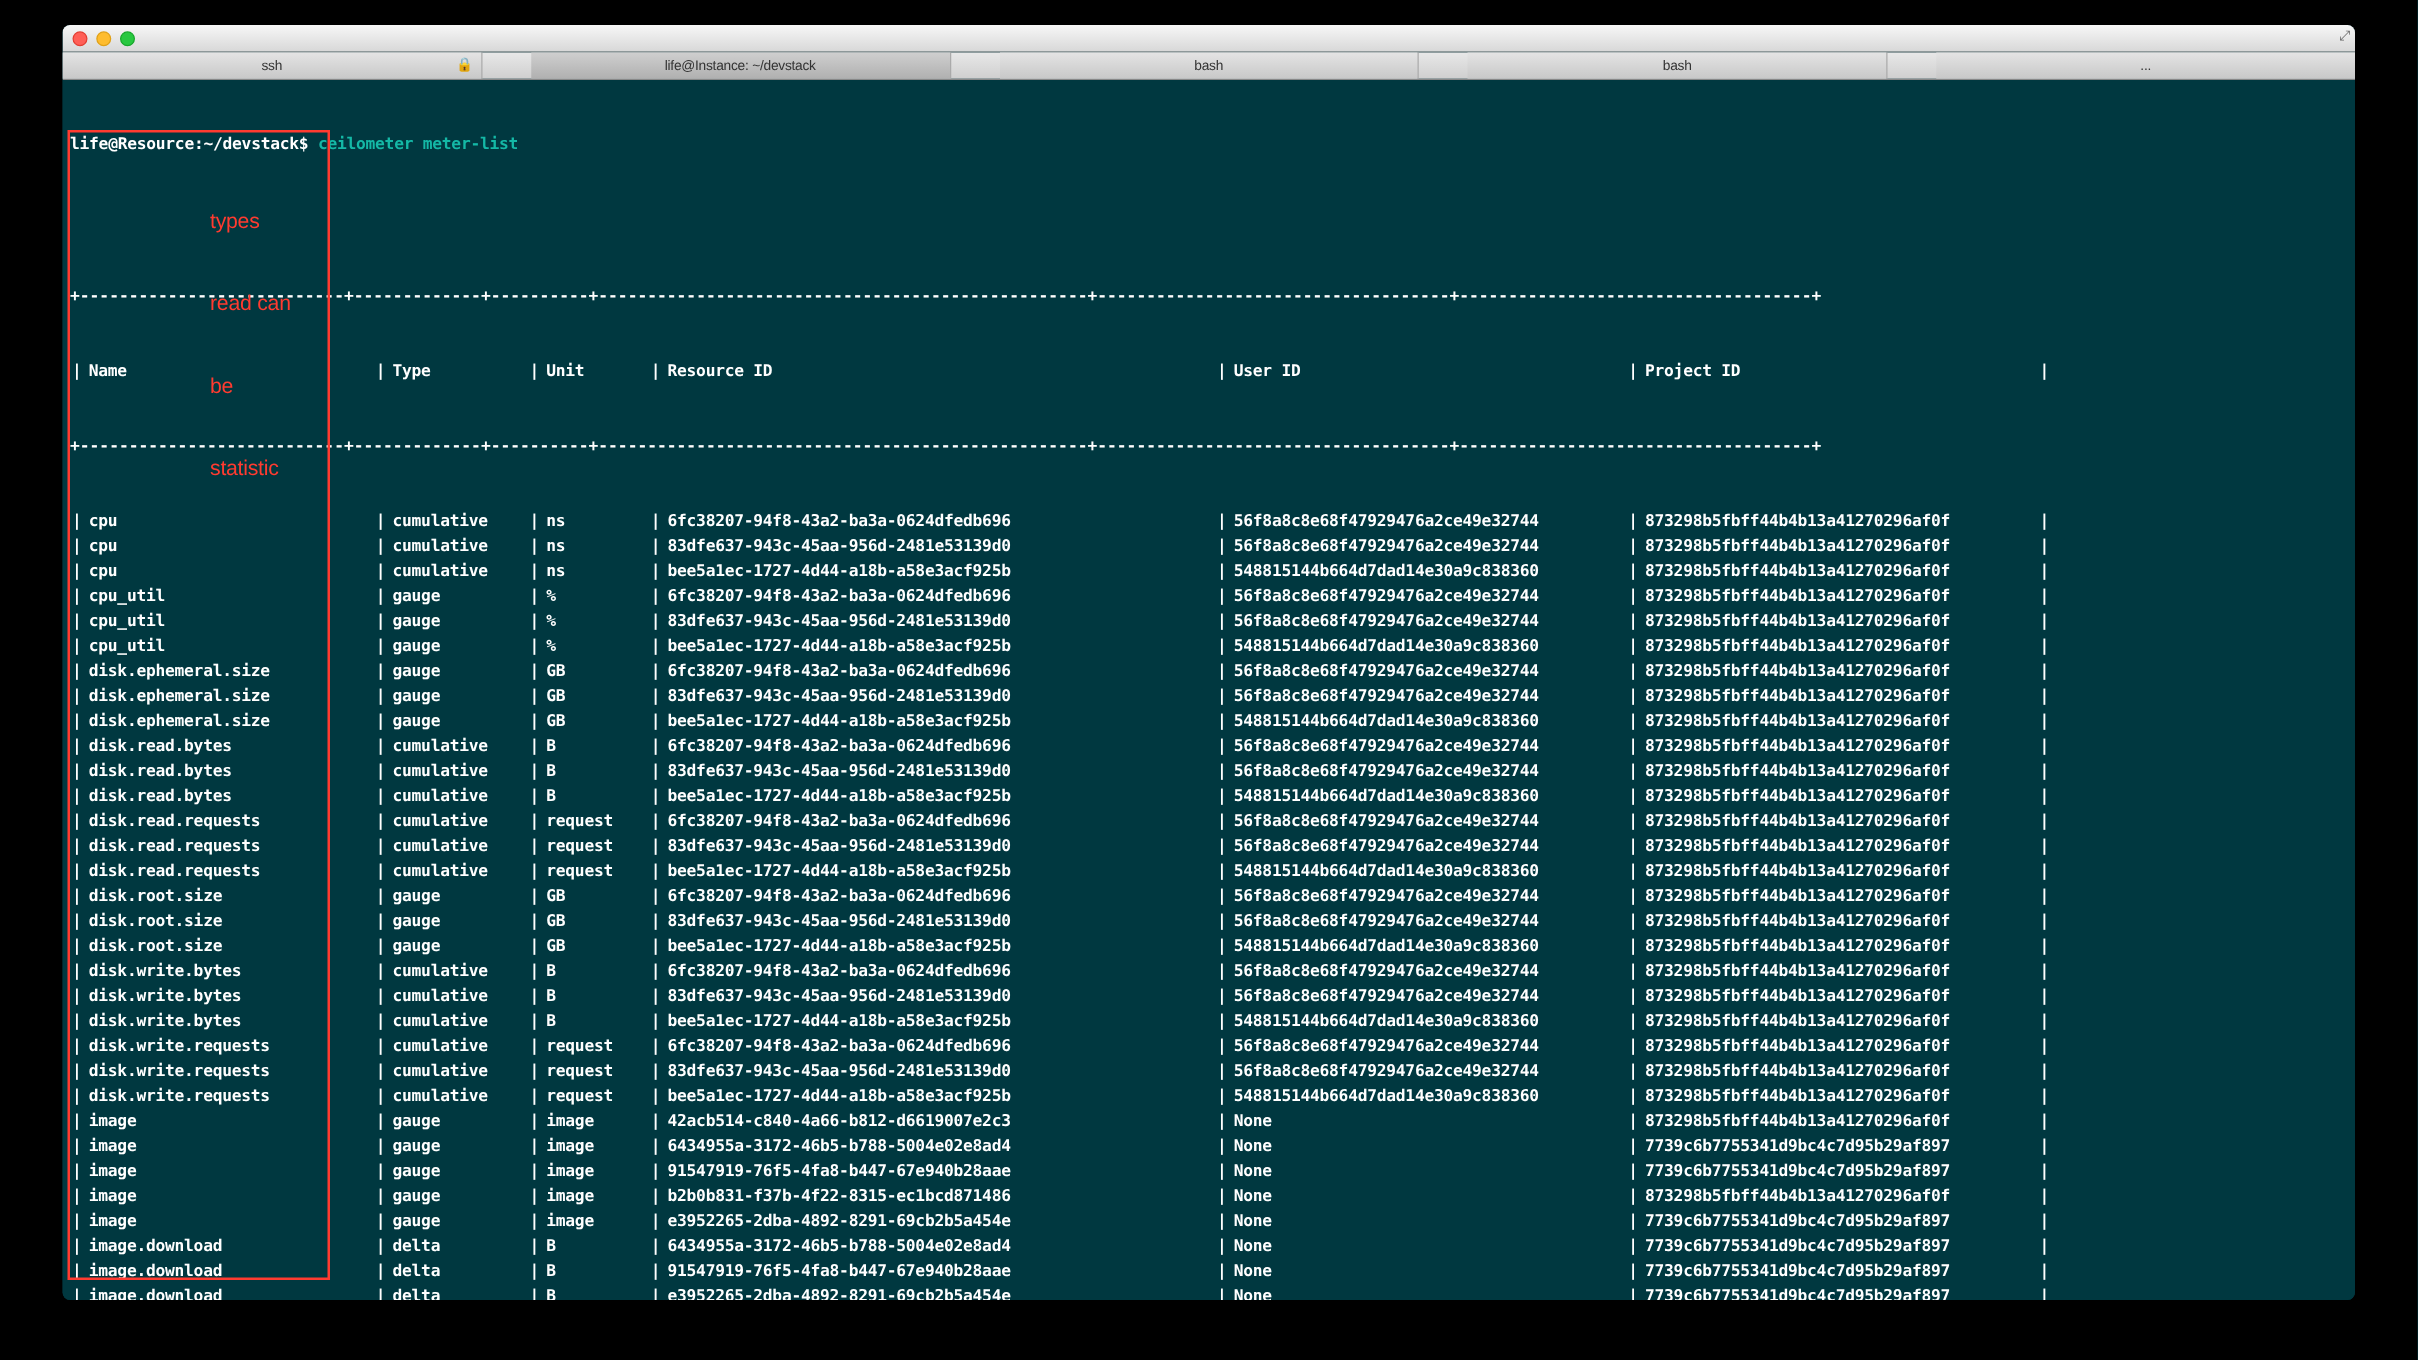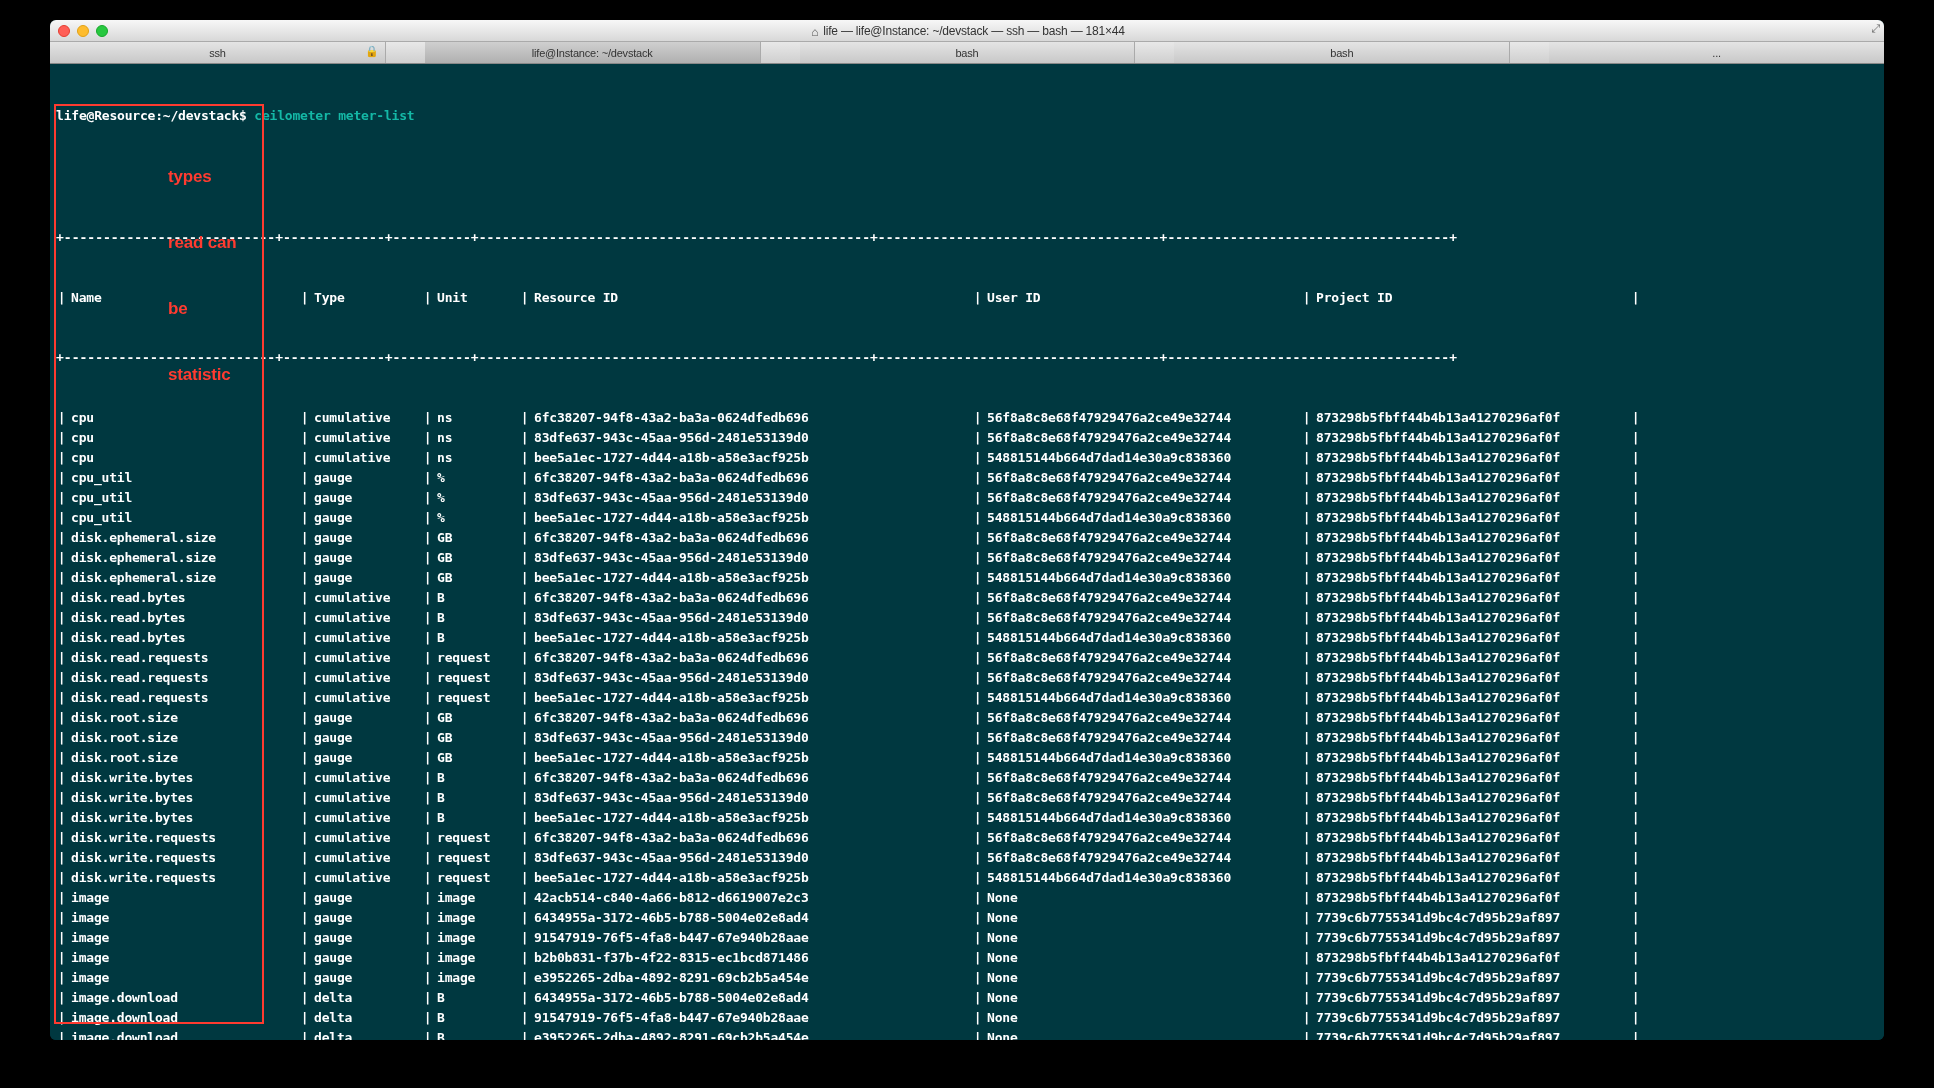--- a/index.html
+++ b/index.html
@@ -123,41 +123,38 @@
   .c-proj { width: 318px; padding-left:4px;}
   .data-row { color:#fff; height:20px;}
   .anno-box {
     position:absolute;
     border:2px solid #ff3b30;
     pointer-events:none;
   }
   .anno-text {
     position:absolute;
     color:#ff3b30;
-    font-weight:bold;
+    font-weight:normal;
     font-size:17px;
     line-height:22px;
     text-align:left;
     pointer-events:none;
     font-family: -apple-system,"Helvetica Neue",sans-serif;
   }
 </style>
 </head>
 <body>
 
 <div class="window">
 
   <div class="titlebar">
     <div class="traffic-lights">
       <div class="dot red"></div>
       <div class="dot yellow"></div>
       <div class="dot green"></div>
-    </div>
-    <div class="title-text">
-      <span class="home-icon"></span><span>life — life@Instance: ~/devstack — ssh — bash — 181×44</span>
     </div>
     <span class="zoom-ic">⤢</span>
   </div>
 
   <div class="tabbar">
     <div class="tab">
       <span>ssh</span>
       <span class="lock-ic">🔒</span>
     </div>
     <div class="tab active">

